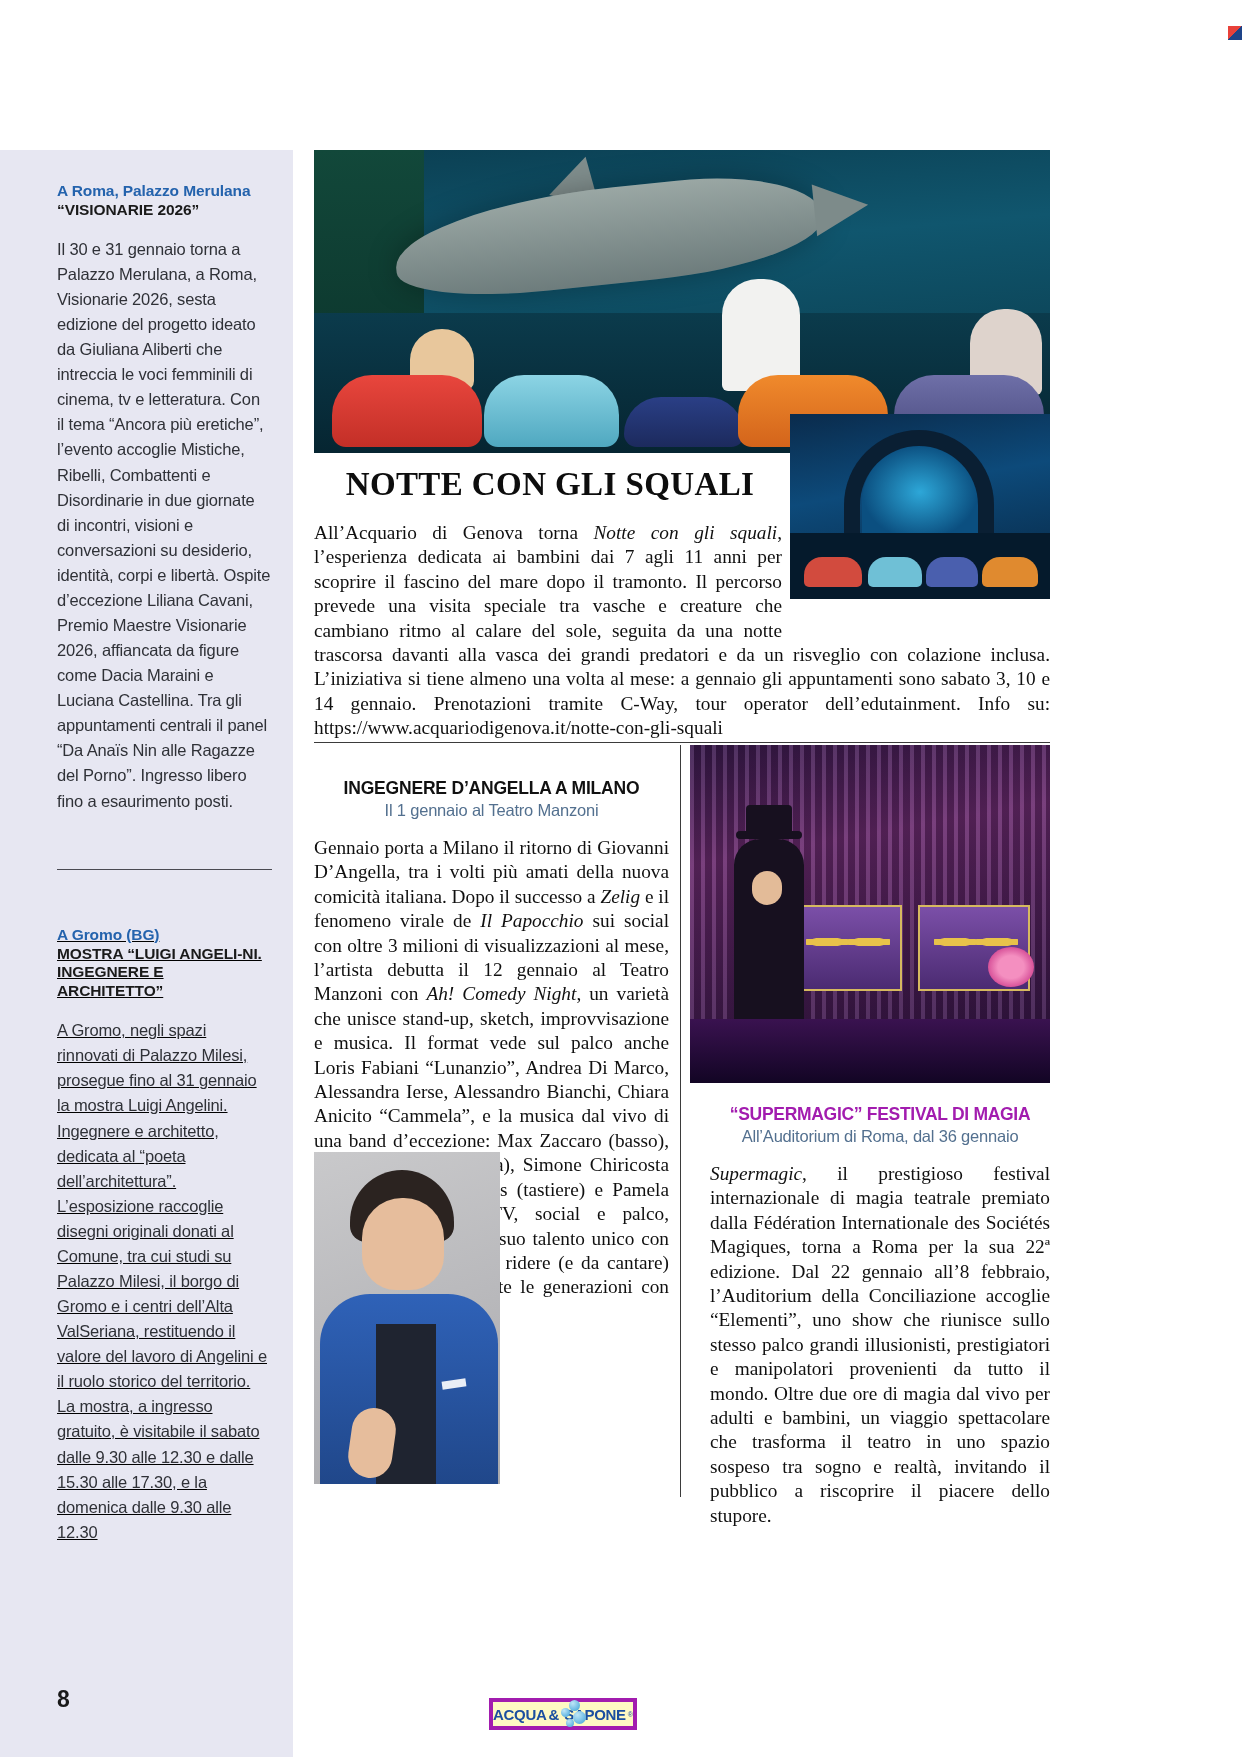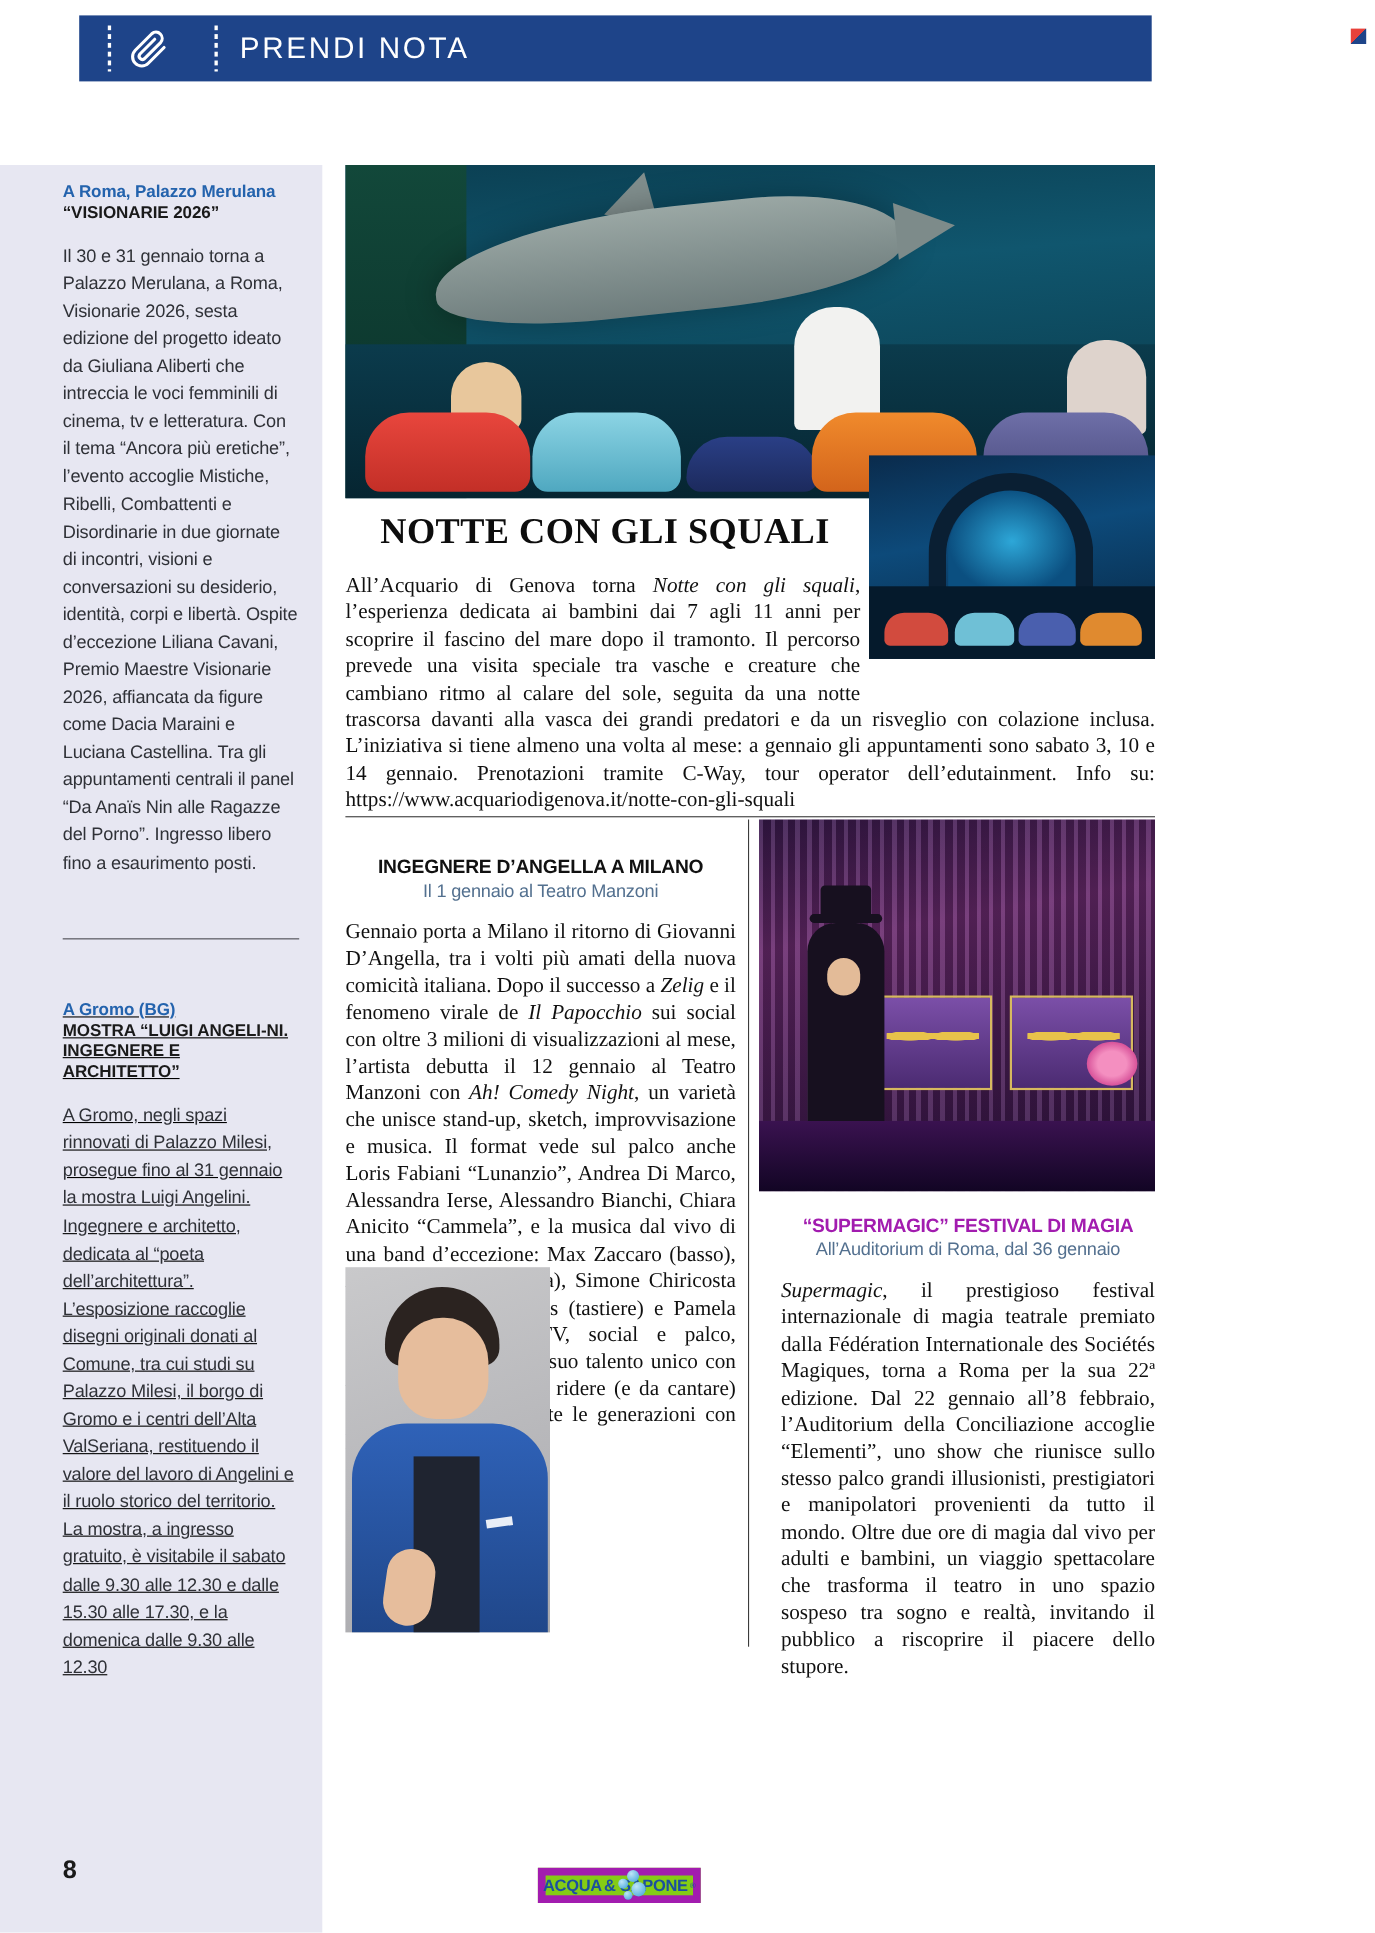--- a/index.html
+++ b/index.html
@@ -31,21 +31,21 @@
   .corner-mark {
     position: absolute; right: 8px; top: 26px; width: 14px; height: 14px;
     background: linear-gradient(135deg, #e8413a 50%, #1e4489 50%);
   }
 
   
   .sidebar {
     position: absolute; left: 0; top: 150px;
     width: 293px; height: 1607px;
     background: #e7e7f2;
-    padding: 16px 22px 0 57px;
+    padding: 32px 22px 0 57px;
   }
   .side-kicker {
     color: #2463ad; font-size: 15.5px; font-weight: 700; line-height: 1.22;
     letter-spacing: -0.1px;
   }
   .side-title {
     color: #1a1a1a; font-size: 15.5px; font-weight: 700; line-height: 1.22;
     letter-spacing: -0.1px;
   }
   .side-body {
@@ -198,49 +198,39 @@
   .mface { position:absolute; left: 62px; bottom: 178px; width: 30px; height: 34px; background:#e3bb98; border-radius:15px;}
   .mflower { position:absolute; right: 16px; bottom: 96px; width: 46px; height: 40px;
     background: radial-gradient(#f48fc0 40%, #d8539a 70%); border-radius: 50%;}
 
   .sm-head { font-size: 17.5px; font-weight: 700; color:#a21caf; text-align:center; letter-spacing:-.3px;}
   .sm-sub { font-size: 16.5px; color:#53708f; text-align:center; margin-top:2px; letter-spacing:-.2px;}
 
   
   .logo {
     position:absolute; left: 489px; top: 1698px; width: 148px; height: 32px;
-    border: 7px solid #a21caf; background:#84cc16;
+    border: 4px solid #a21caf; background:#fef9c3;
     display:flex; align-items:center; justify-content:center; gap:2px;
   }
   .logo-text { font-size: 15px; font-weight: 700; color:#1b4fa0; letter-spacing:-.3px;}
   .logo-bub { position:relative; width: 28px; height: 28px;}
   .logo-bub i { position:absolute; border-radius:50%; background: radial-gradient(circle at 35% 30%, #bfe6f7, #3aa0d8); display:block;}
   .logo-bub i:nth-child(1){ left:8px; top:0; width:11px; height:11px;}
   .logo-bub i:nth-child(2){ left:0px; top:8px; width:9px; height:9px;}
   .logo-bub i:nth-child(3){ left:12px; top:11px; width:13px; height:13px;}
   .logo-bub i:nth-child(4){ left:5px; top:19px; width:8px; height:8px;}
   .logo-reg { font-size:7px; color:#1b4fa0; vertical-align: super;}
 
   em { font-style: italic; }
 </style>
 </head>
 <body>
 
 <div class="page">
 
-  <div class="banner">
-    <div class="dots"></div>
-    <div class="clip-icon">
-      <svg width="40" height="40" viewBox="0 0 24 24" fill="none" stroke="#ffffff" stroke-width="1.7" stroke-linecap="round" stroke-linejoin="round">
-        <path d="M20.5 11.5l-8.6 8.6a5 5 0 0 1-7.1-7.1l9-9a3.4 3.4 0 0 1 4.8 4.8l-8.9 8.9a1.8 1.8 0 0 1-2.5-2.5l8.2-8.2"></path>
-      </svg>
-    </div>
-    <div class="dots"></div>
-    <div class="banner-title">PRENDI NOTA</div>
-  </div>
   <div class="corner-mark"></div>
 
   <aside class="sidebar">
     <div>
       <div class="side-kicker">A Roma, Palazzo Merulana</div>
       <div class="side-title">“VISIONARIE 2026”</div>
       <p class="side-body">Il 30 e 31 gennaio torna a Palazzo Merulana, a Roma, Visionarie 2026, sesta edizione del progetto ideato da Giuliana Aliberti che intreccia le voci femminili di cinema, tv e letteratura. Con il tema “Ancora più eretiche”, l’evento accoglie Mistiche, Ribelli, Combattenti e Disordinarie in due giornate di incontri, visioni e conversazioni su desiderio, identità, corpi e libertà. Ospite d’eccezione Liliana Cavani, Premio Maestre Visionarie 2026, affiancata da figure come Dacia Maraini e Luciana Castellina. Tra gli appuntamenti centrali il panel “Da Anaïs Nin alle Ragazze del Porno”. Ingresso libero fino a esaurimento posti.</p>
     </div>
 
     <div class="side-rule"></div>

